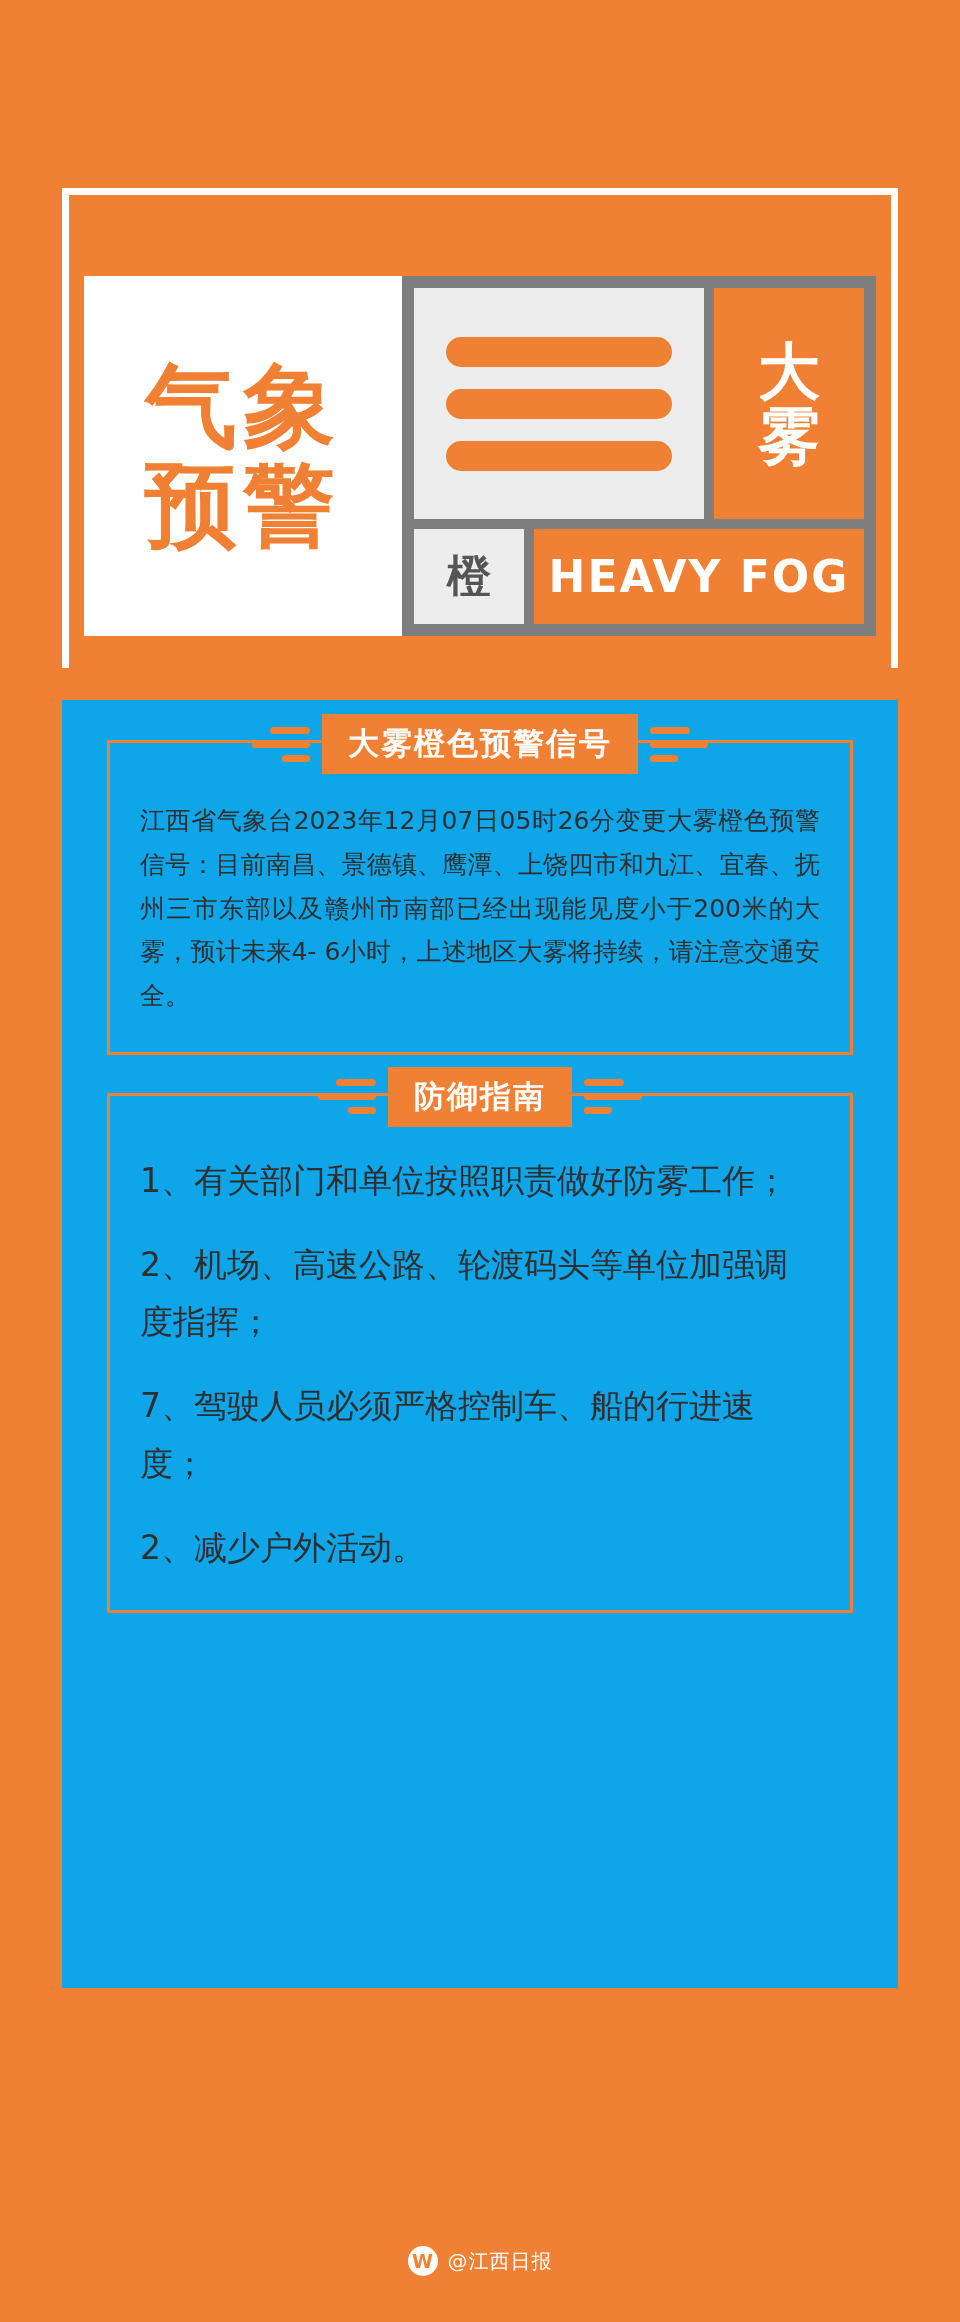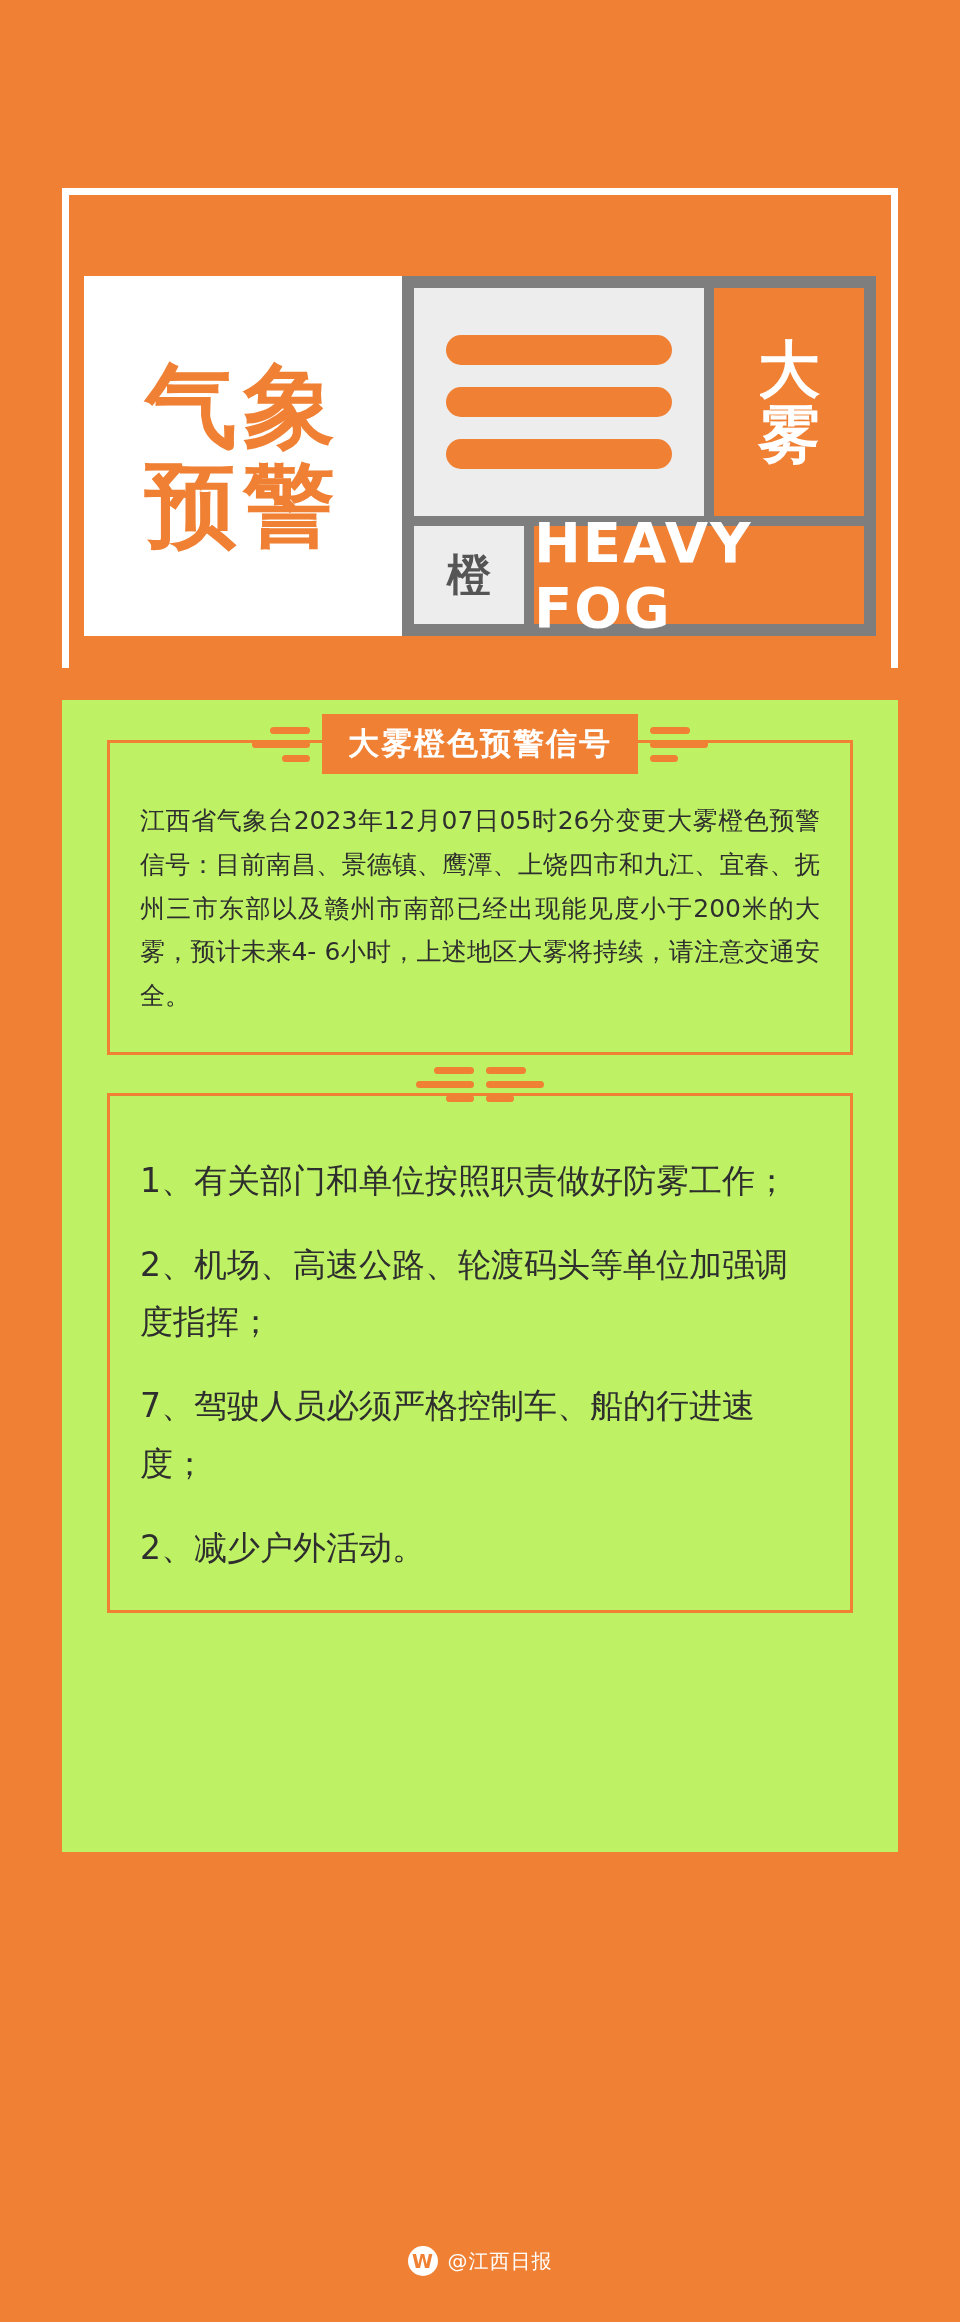--- a/index.html
+++ b/index.html
@@ -120,35 +120,35 @@
     display: flex;
     align-items: center;
     justify-content: center;
   }
   .sign-en {
     flex: 1;
     background: #F08033;
     color: #FFFFFF;
     font-family: "DejaVu Sans", "Liberation Sans", sans-serif;
     font-weight: bold;
-    font-size: 56px;
+    font-size: 44px;
     letter-spacing: 2px;
     display: flex;
     align-items: center;
     justify-content: center;
   }
 
   
   .card {
     position: absolute;
     left: 62px;
     top: 700px;
     width: 836px;
-    height: 1152px;
-    background: #bef264;
+    height: 1288px;
+    background: #0ea5e9;
     padding: 40px 45px 43px 45px;
   }
 
   .section { position: relative; margin-bottom: 38px; }
   .section-body {
     border: 3px solid #F08033;
     padding: 56px 30px 34px 30px;
   }
   .sec-title-wrap {
     position: absolute;
@@ -289,20 +289,21 @@
       </div>
     </div>
 
     <div class="section">
       <div class="sec-title-wrap">
         <div class="dashes left">
           <div class="d"></div>
             <div class="d"></div>
             <div class="d"></div>
         </div>
+        <div class="sec-title">防御指南</div>
         <div class="dashes right">
           <div class="d"></div>
             <div class="d"></div>
             <div class="d"></div>
         </div>
       </div>
       <div class="section-body">
         <div class="guide-item">1、有关部门和单位按照职责做好防雾工作；</div>
         <div class="guide-item">2、机场、高速公路、轮渡码头等单位加强调度指挥；</div>
         <div class="guide-item">7、驾驶人员必须严格控制车、船的行进速度；</div>

